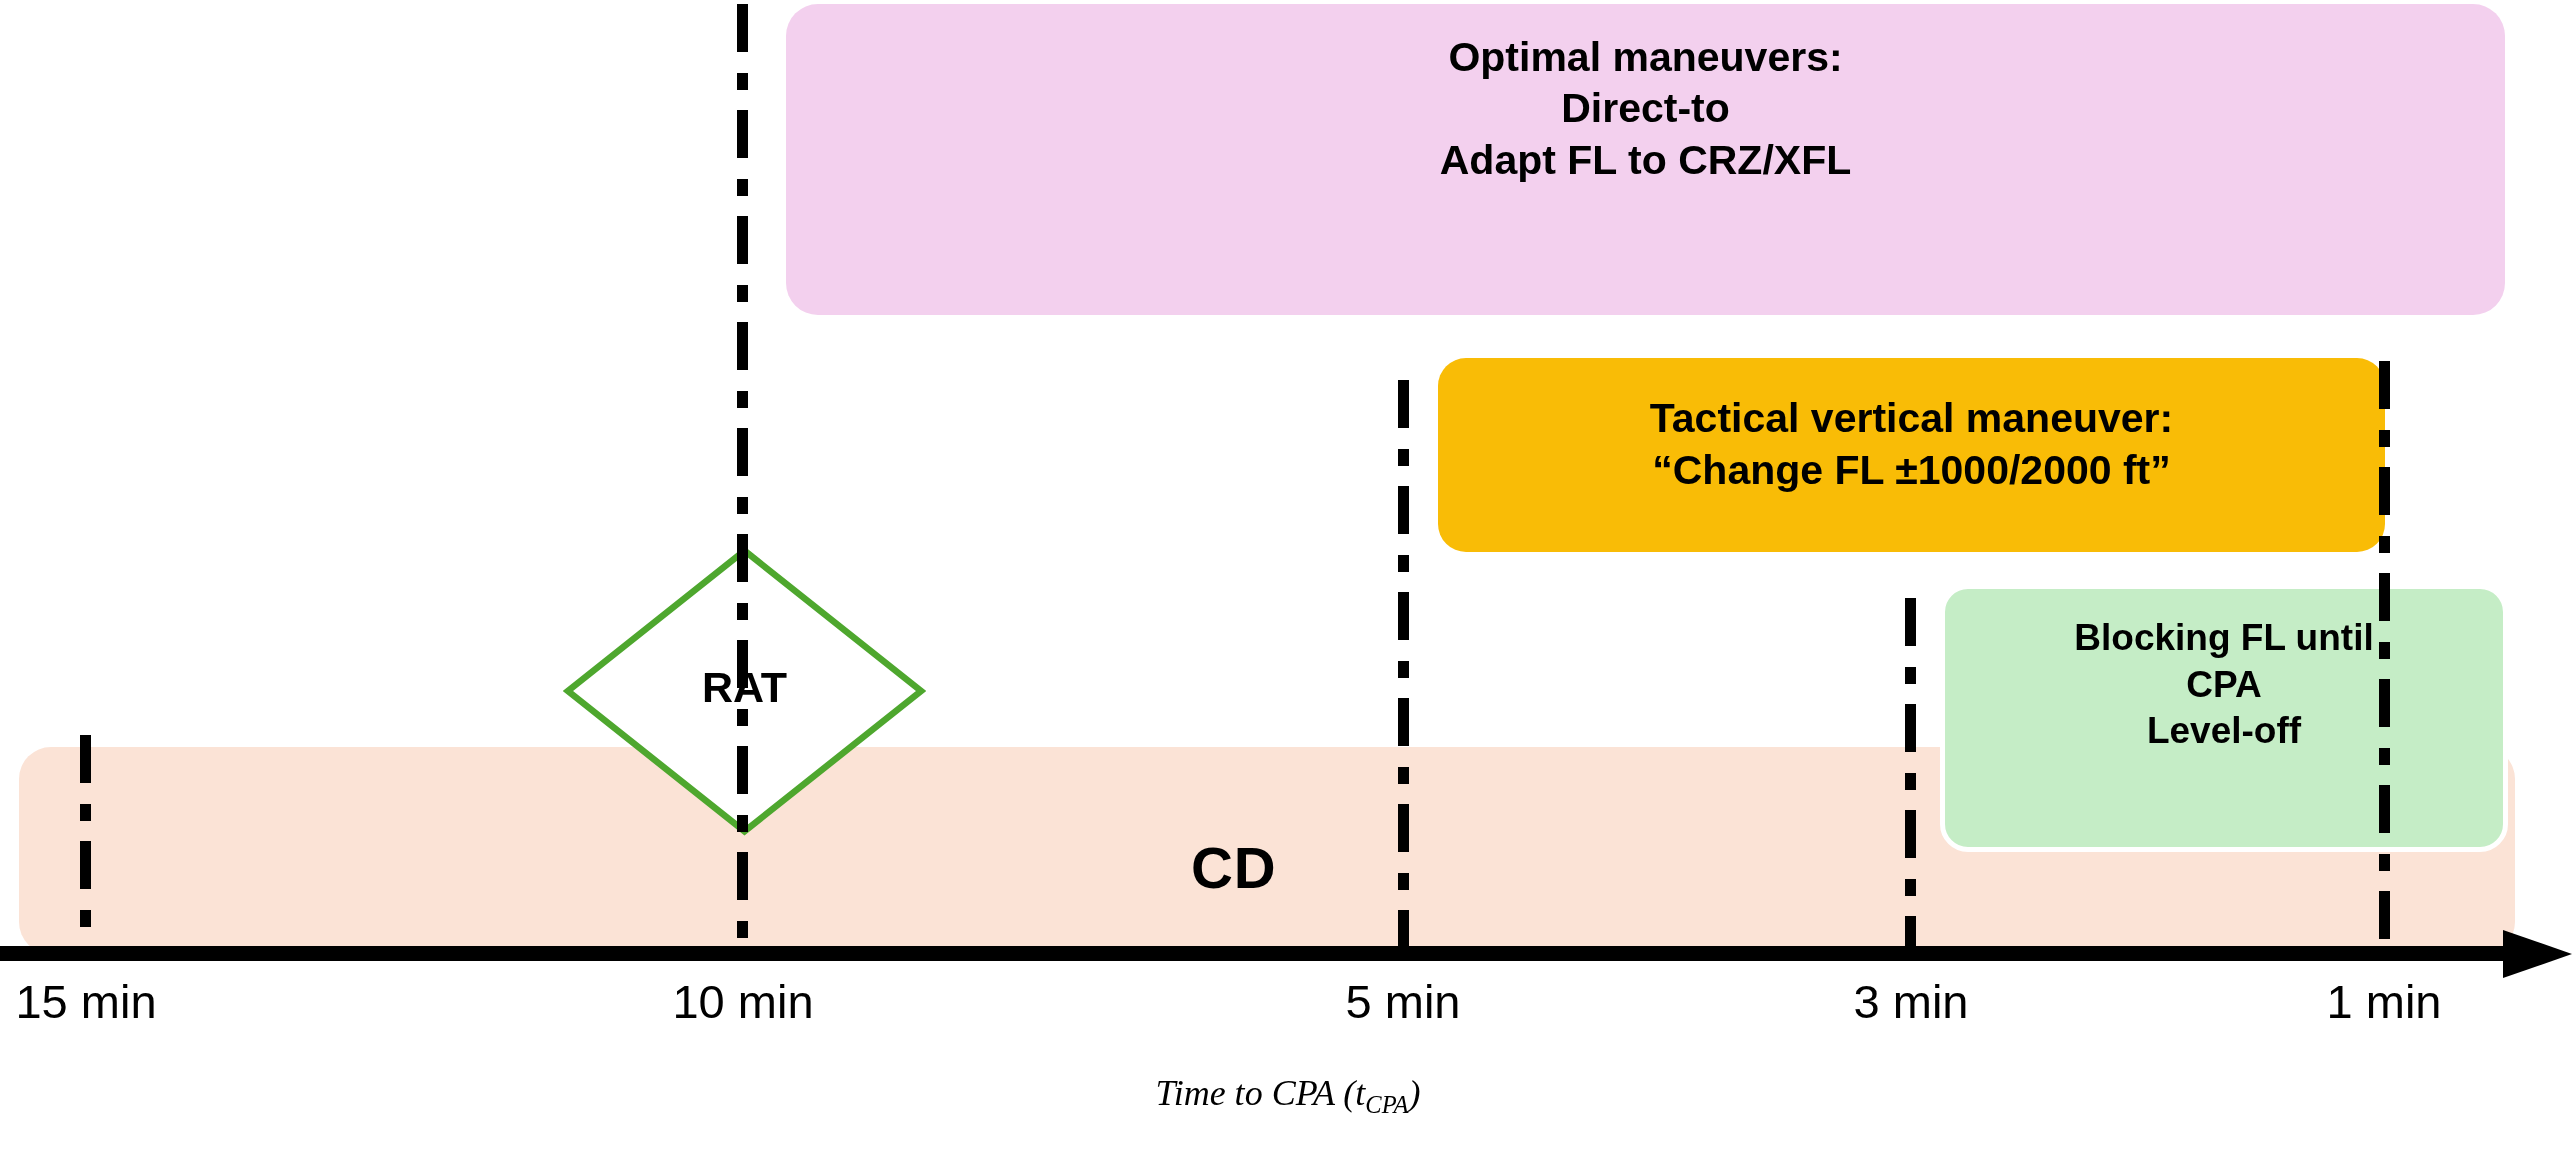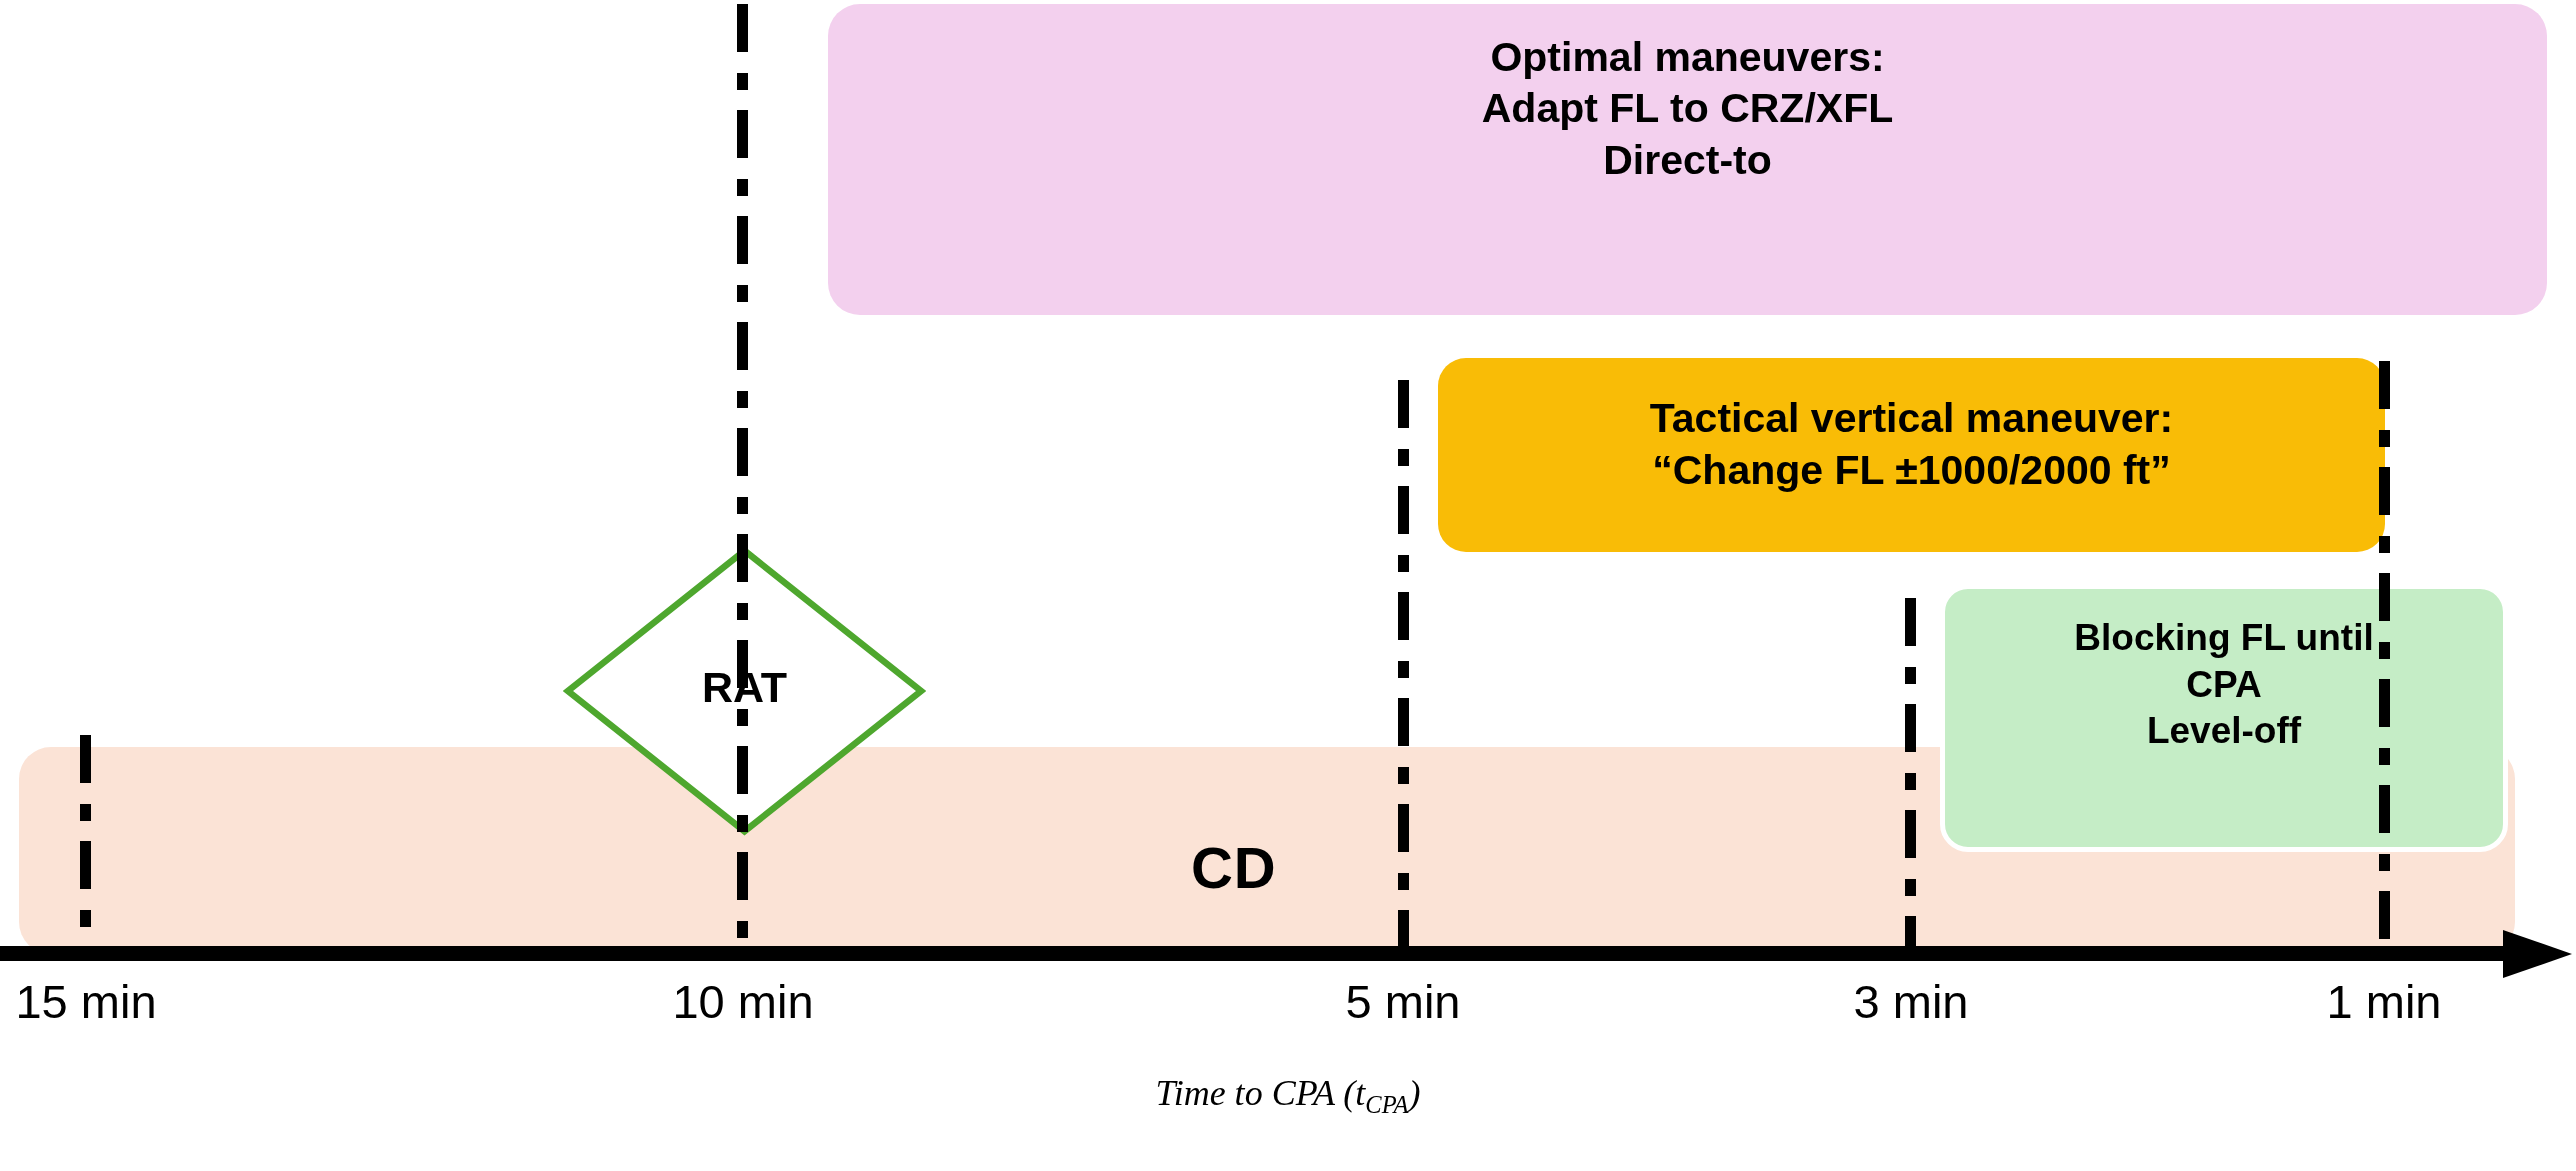--- a/index.html
+++ b/index.html
@@ -38,21 +38,20 @@
   }
 
   .box-pink {
     position: absolute;
     left: 786px;
     top: 3.7px;
     width: 1719px;
     height: 311px;
     background: #F3D0EE;
     border-radius: 32px;
-    margin-left: 42px;
   }
   .box-orange {
     position: absolute;
     left: 1438px;
     top: 358px;
     width: 923px;
     height: 194px;
     background: #F9BC06;
     border-radius: 28px;
     padding-left: 24px;
@@ -172,22 +171,22 @@
 <body>
 
 <div id="canvas">
 
   <div class="band-cd"></div>
   <div class="band-cd-label">CD</div>
 
   <div class="box-pink">
     <div class="box-text">
       <div>Optimal maneuvers:</div>
+      <div>Direct-to</div>
       <div>Adapt FL to CRZ/XFL</div>
-      <div>Direct-to</div>
     </div>
   </div>
 
   <div class="box-orange">
     <div class="box-text">
       <div>Tactical vertical maneuver:</div>
       <div>“Change FL ±1000/2000 ft”</div>
     </div>
   </div>
 

